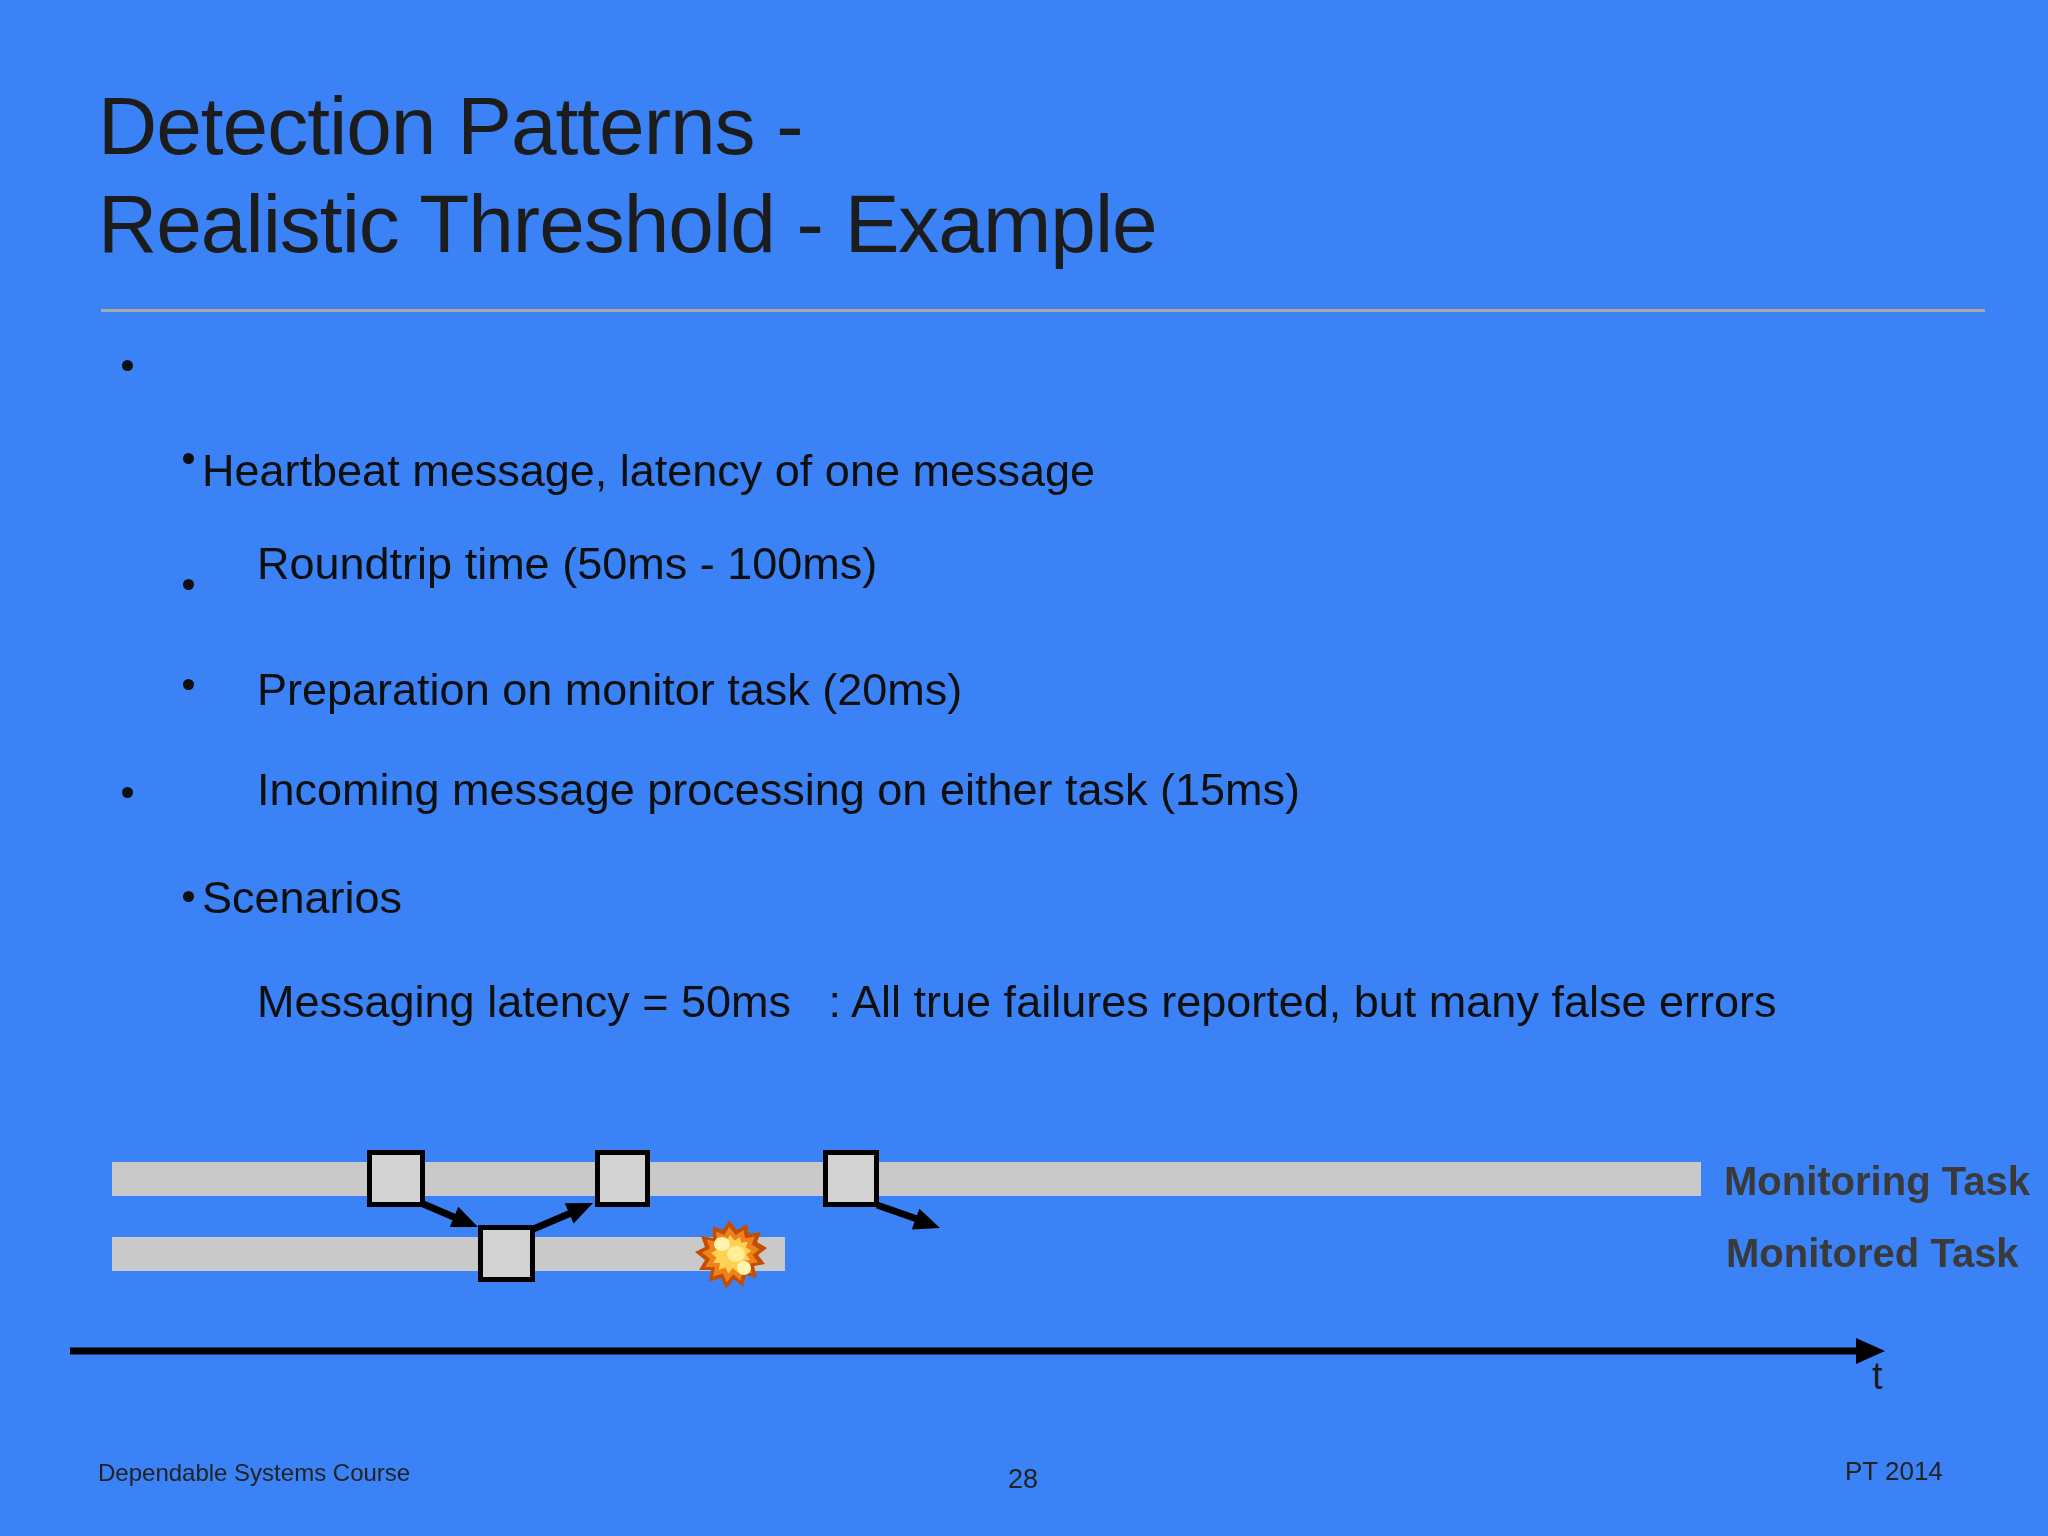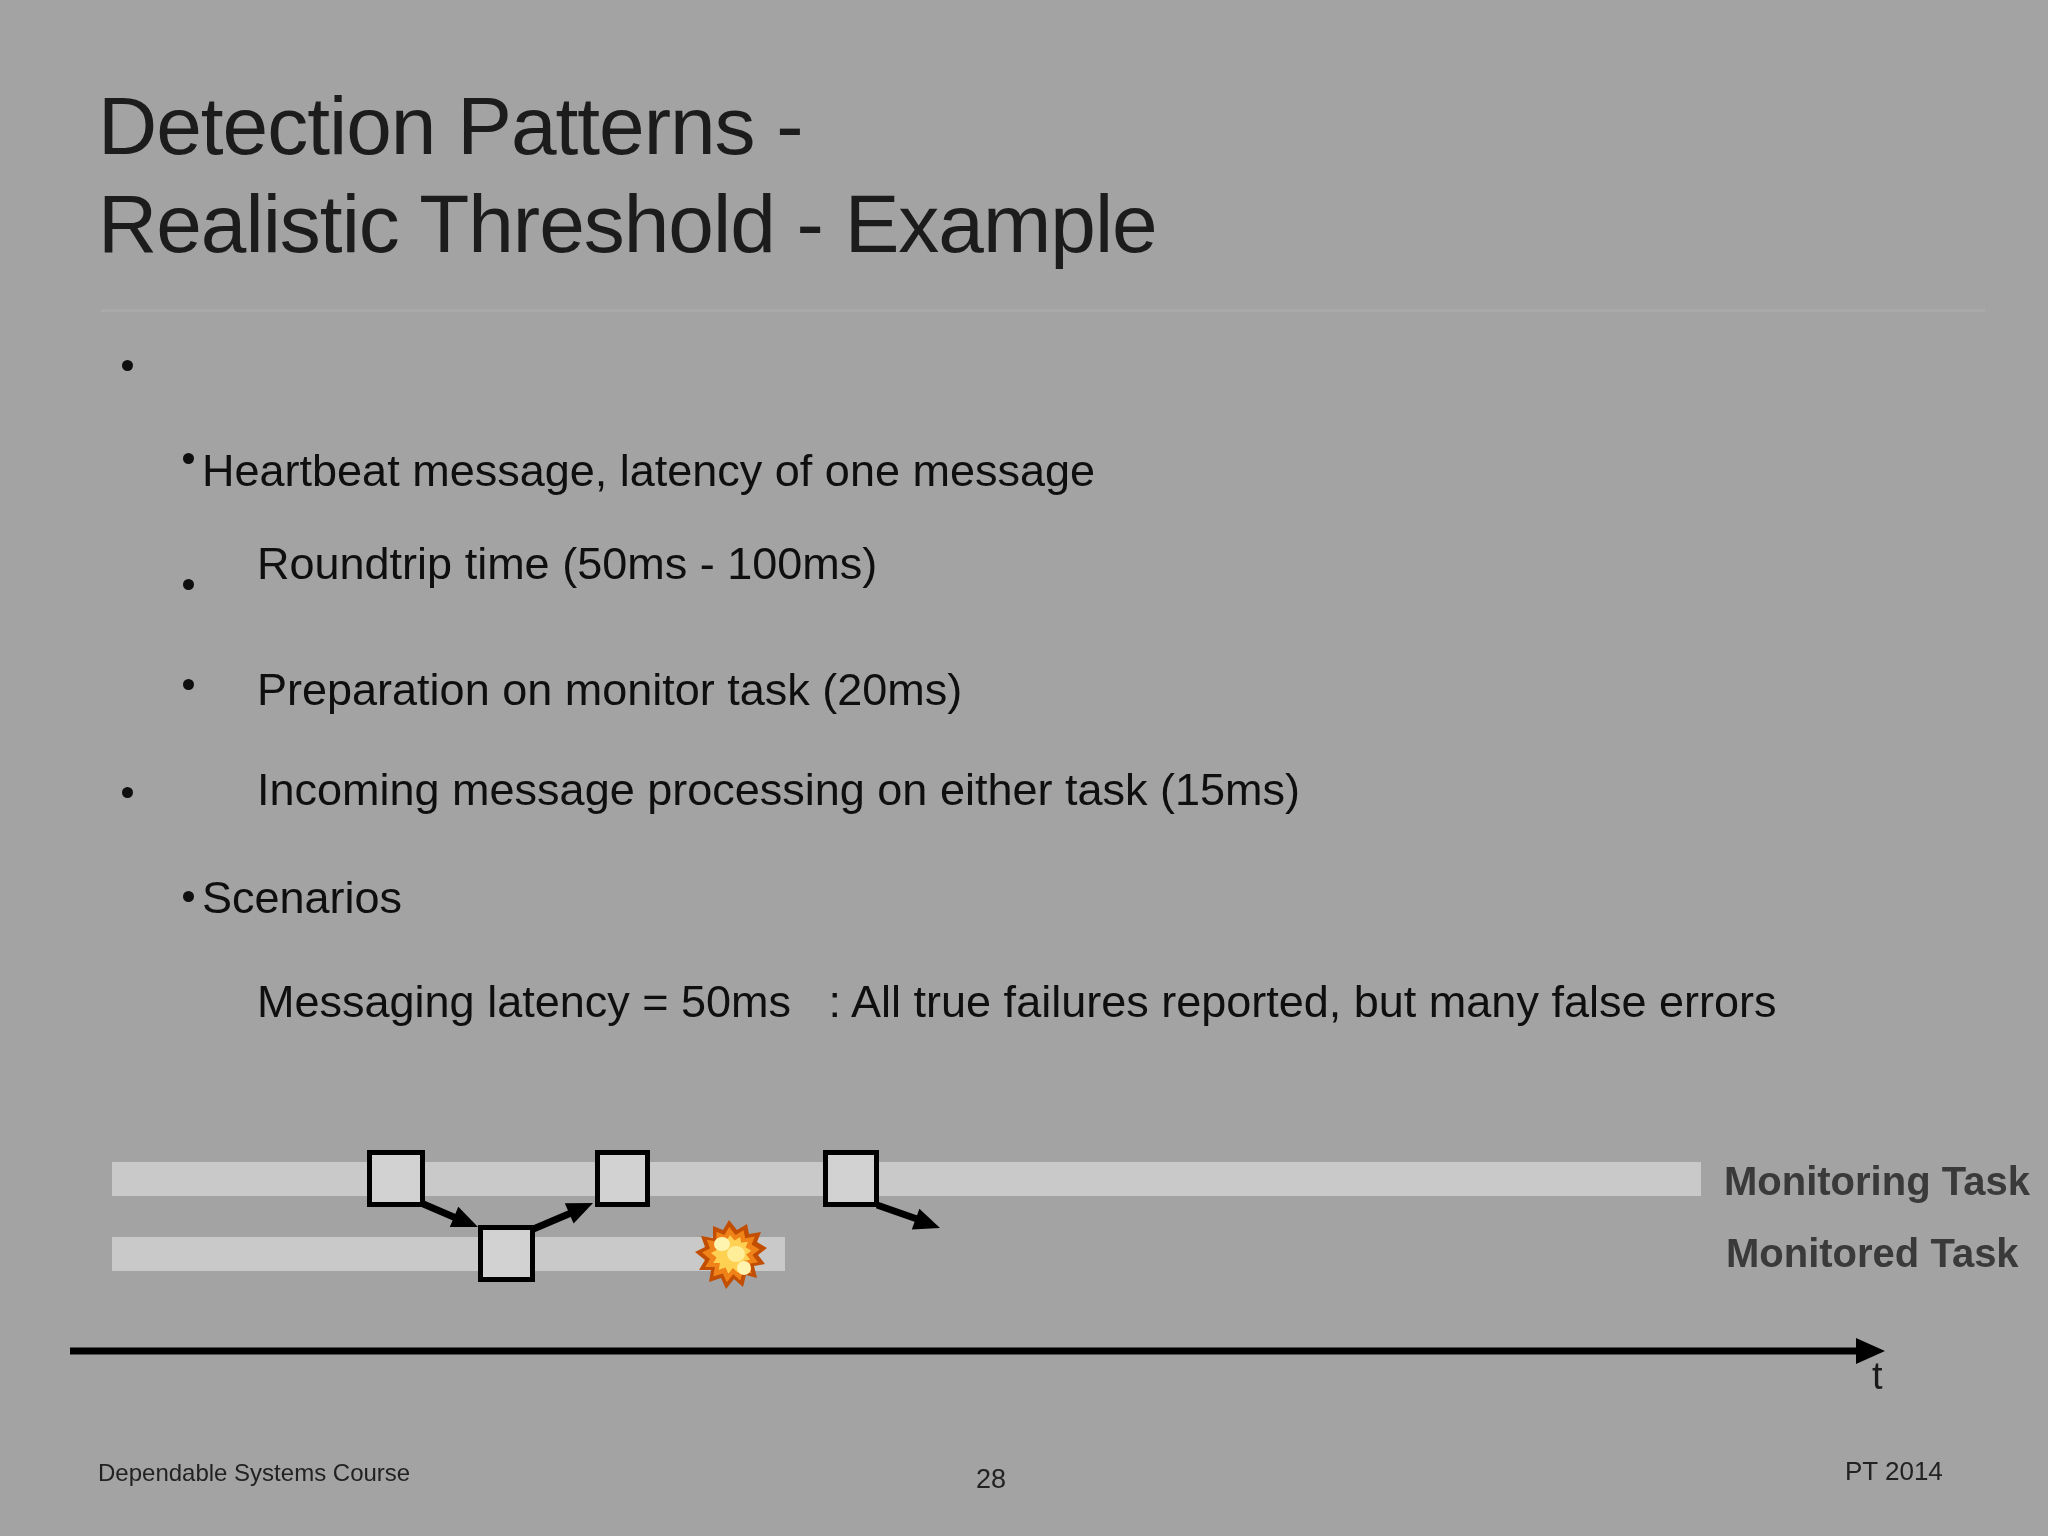--- a/index.html
+++ b/index.html
@@ -1,19 +1,19 @@
 <!DOCTYPE html>
 <html><head>
 <meta charset="utf-8">
 <style>
   html,body{margin:0;padding:0;background:#ffffff;}
   .slide{
     position:relative;
     width:2048px;height:1536px;
-    background:#a3a3a3;
+    background:#3b82f6;
     overflow:hidden;
     font-family:"Liberation Sans", sans-serif;
     color:#111;
   }
   .title{
     position:absolute;left:98px;top:77px;
     font-size:82px;line-height:98px;
     font-weight:300;letter-spacing:-1px;
     color:#1c1c1c;white-space:nowrap;
   }
@@ -47,21 +47,21 @@
     font-size:40px;line-height:44px;
     color:#3a3a3a;white-space:nowrap;font-weight:bold;
   }
   .t-label{
     position:absolute;left:1872px;top:1355px;
     font-size:38px;color:#1a1a1a;
   }
   .overlay{position:absolute;left:0;top:0;pointer-events:none;}
   .footer-item{position:absolute;color:#222;white-space:nowrap;}
   .footer-course{left:98px;top:1459px;font-size:24px;}
-  .footer-page{left:976px;top:1464px;font-size:27px;}
+  .footer-page{left:1008px;top:1464px;font-size:27px;}
   .footer-credit{left:1845px;top:1456px;font-size:26px;}
 </style>
 </head>
 <body>
 
 <div class="slide">
 
   <div class="title">
     <div>Detection Patterns -</div>
     <div>Realistic Threshold - Example</div>

